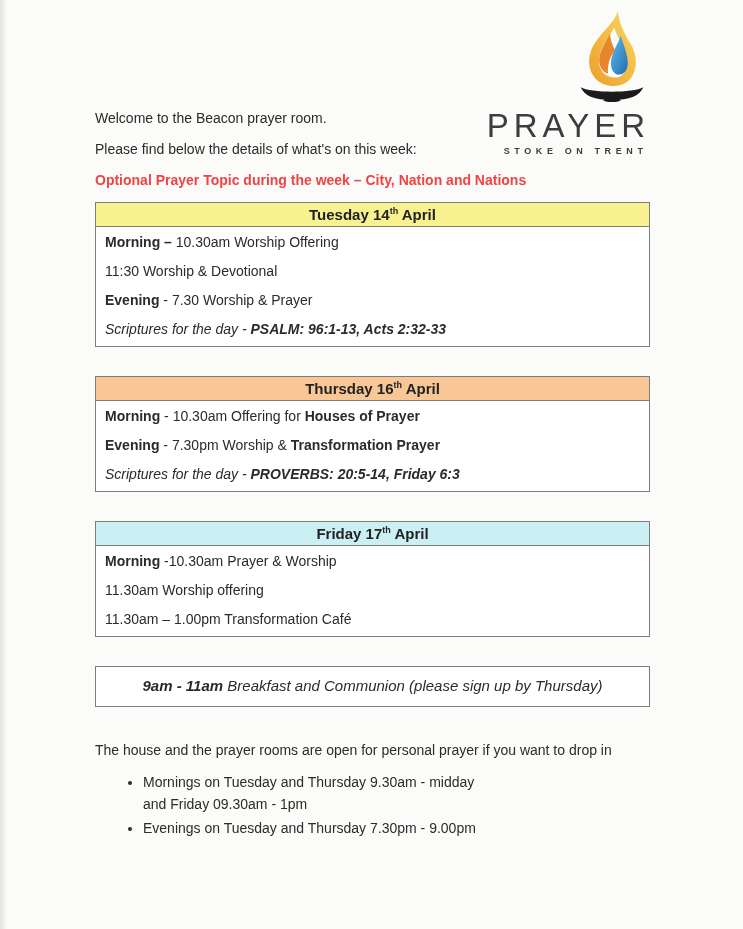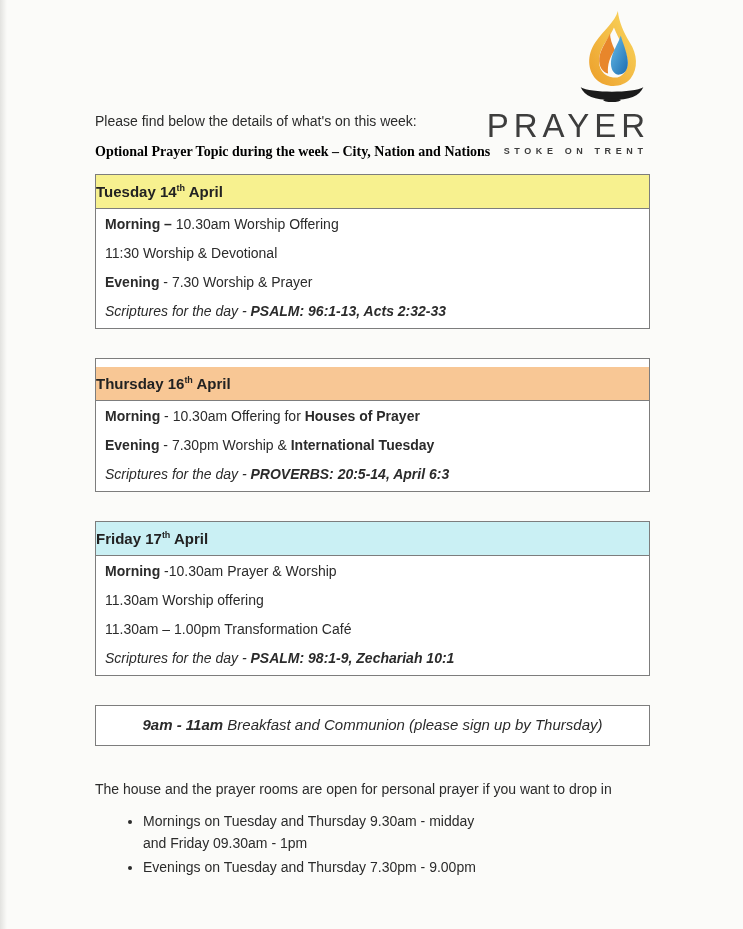--- a/index.html
+++ b/index.html
@@ -31,21 +31,21 @@
   
   .welcome  { margin-top: 8px;  font-size: 14px; line-height: 20px; }
   .subtitle { margin-top: 11px; font-size: 14px; line-height: 20px; }
   .topic    { margin-top: 11px; font-size: 14px; line-height: 20px; font-weight: 700; }
 
   
   #day-boxes { margin-top: 12px; }
   .day-box { border: 1px solid #7d7d7d; background: #ffffff; }
   .day-box + .day-box { margin-top: 29px; }
   .day-header {
-    height: 34px; display: flex; align-items: center; 
+    height: 24px; display: flex; align-items: center; justify-content: center;
     border-bottom: 1px solid #7d7d7d;
   }
   .day-title { font-size: 15px; font-weight: 700; color: #222; }
   .day-title sup { font-size: 9px; line-height: 0; }
   .day-body { padding: 1px 0 2px 0; }
   .day-row { padding: 7px 9px; font-size: 14px; line-height: 15px; }
   .day-row.italic { font-style: italic; }
   .day-row.center { text-align: center; }
   .day-row.large { padding: 10px 9px; font-size: 15px; line-height: 16px; }
   .seg.bold { font-weight: 700; }
@@ -82,54 +82,54 @@
       <path id="flame-blue" fill="url(#gradBlue)" d="M47,26 C44,35 38,43 37,52 C36,61 41,67 46,66 C52,65 55,59 54,51 C53,42 49,34 47,26 Z"></path>
       <path id="flame-base" fill="#1b1b1b" d="M6,79 C16,85 60,85 70,79 C66,88 56,92 38,92 C20,92 10,88 6,79 Z"></path>
       <ellipse id="flame-foot" fill="#1b1b1b" cx="38" cy="92" rx="9" ry="2"></ellipse>
     </svg>
     <div class="logo-right">
       <div class="brand-prayer">PRAYER</div>
       <div class="brand-tagline">STOKE ON TRENT</div>
     </div>
   </header>
 
+  <p class="welcome">Welcome to the Beacon prayer room.</p>
   <p class="subtitle">Please find below the details of what's on this week:</p>
-  <p class="topic" style="color: #000000; font-family: Liberation Serif, serif;">Optional Prayer Topic during the week – City, Nation and Nations</p>
+  <p class="topic" style="color: #ef4444;">Optional Prayer Topic during the week – City, Nation and Nations</p>
 
   <section id="day-boxes">
       <section class="day-box">
         <div class="day-header" style="background: rgb(247, 241, 143);">
           <span class="day-title">Tuesday 14<sup class="ordinal">th</sup> April</span>
         </div>
         <div class="day-body">
           <div class="day-row"><span class="seg bold">Morning – </span><span class="seg">10.30am Worship Offering</span></div>
           <div class="day-row"><span class="seg">11:30 Worship &amp; Devotional</span></div>
           <div class="day-row"><span class="seg bold">Evening</span><span class="seg"> - 7.30 Worship &amp; Prayer</span></div>
           <div class="day-row italic"><span class="seg">Scriptures for the day - </span><span class="seg bold">PSALM: 96:1-13, Acts 2:32-33</span></div>
         </div>
       </section>
       <section class="day-box">
-        <div class="day-header" style="background: rgb(248, 199, 149); margin-top: 8px;">
+        <div class="day-header" style="background: rgb(248, 199, 149);">
           <span class="day-title">Thursday 16<sup class="ordinal">th</sup> April</span>
         </div>
         <div class="day-body">
           <div class="day-row"><span class="seg bold">Morning</span><span class="seg"> - 10.30am Offering for </span><span class="seg bold">Houses of Prayer</span></div>
-          <div class="day-row"><span class="seg bold">Evening</span><span class="seg"> - 7.30pm Worship &amp; </span><span class="seg bold">International Tuesday</span></div>
-          <div class="day-row italic"><span class="seg">Scriptures for the day - </span><span class="seg bold">PROVERBS: 20:5-14, April 6:3</span></div>
+          <div class="day-row"><span class="seg bold">Evening</span><span class="seg"> - 7.30pm Worship &amp; </span><span class="seg bold">Transformation Prayer</span></div>
+          <div class="day-row italic"><span class="seg">Scriptures for the day - </span><span class="seg bold">PROVERBS: 20:5-14, Friday 6:3</span></div>
         </div>
       </section>
       <section class="day-box">
         <div class="day-header" style="background: rgb(202, 240, 244);">
           <span class="day-title">Friday 17<sup class="ordinal">th</sup> April</span>
         </div>
         <div class="day-body">
           <div class="day-row"><span class="seg bold">Morning</span><span class="seg"> -10.30am Prayer &amp; Worship</span></div>
           <div class="day-row"><span class="seg">11.30am Worship offering</span></div>
           <div class="day-row"><span class="seg">11.30am – 1.00pm Transformation Café</span></div>
-          <div class="day-row italic"><span class="seg">Scriptures for the day - </span><span class="seg bold">PSALM: 98:1-9, Zechariah 10:1</span></div>
         </div>
       </section>
       <section class="day-box">
         <div class="day-body">
           <div class="day-row italic center large"><span class="seg bold">9am - 11am</span><span class="seg"> Breakfast and Communion (please sign up by Thursday)</span></div>
         </div>
       </section>
     </section>
 
   <p class="footer-intro">The house and the prayer rooms are open for personal prayer if you want to drop in</p>

